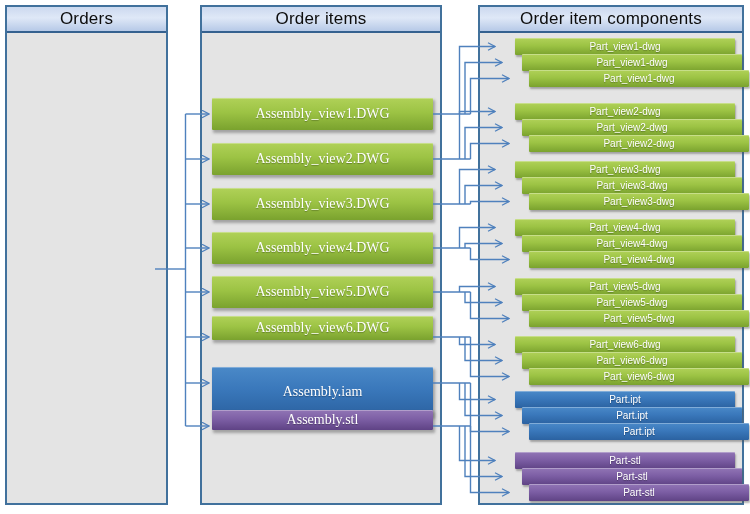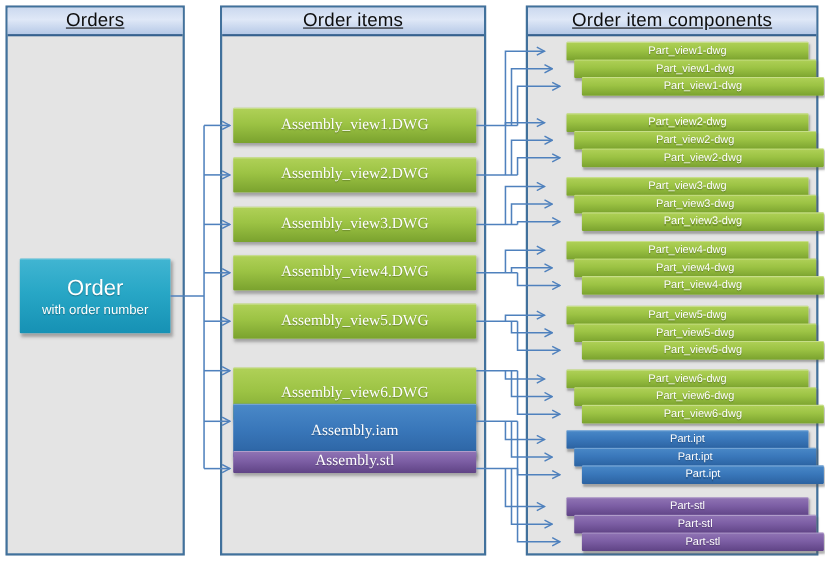--- a/index.html
+++ b/index.html
@@ -10,21 +10,21 @@
   .panel{
     position:absolute;top:5px;height:500px;box-sizing:border-box;
     background:var(--panel-bg,#e4e4e4);
     border:2px solid var(--panel-border,#41719c);
   }
   .panel-header{
     height:26px;box-sizing:border-box;
     display:flex;align-items:center;justify-content:center;
     background:linear-gradient(180deg,var(--header-top,#ccd9ef) 0%,#dfe8f7 45%,var(--header-bottom,#b6c9e7) 100%);
     border-bottom:2px solid var(--header-border,#35618f);
-    font-size:17px;color:#0d0d0d;letter-spacing:.2px;text-decoration:underline;
+    font-size:17px;color:#0d0d0d;letter-spacing:.2px;
   }
   .node{
     position:absolute;box-sizing:border-box;
     display:flex;align-items:center;justify-content:center;
     color:var(--node-text,#fff);
     text-shadow:0 1px 1px rgba(0,0,0,.3);
     box-shadow:1.5px 2.5px 3px rgba(80,80,80,.45), inset 0 1px 0 rgba(255,255,255,.3);
     border-radius:1px;
   }
   .c-green { background:linear-gradient(180deg,var(--green-top,#b0d158) 0%,#9cc344 45%,var(--green-bottom,#7aa22e) 100%); }
@@ -59,42 +59,38 @@
     <div class="panel-body"></div>
   </section>
 
   <section class="panel" style="left:478px;width:266px;">
     <header class="panel-header">
       <span>Order item components</span>
     </header>
     <div class="panel-body"></div>
   </section>
 
-  <div class="node order-node c-cyan" style="left:18px;top:235px;width:137px;height:68px;">
-    <div class="order-title">Order</div>
-    <div class="order-subtitle">with order number</div>
-  </div>
 
   <div id="items-layer">
       <div class="node item-node c-green" style="left: 212px; top: 98px; width: 221px; height: 32px;">
         <span>Assembly_view1.DWG</span>
       </div>
       <div class="node item-node c-green" style="left: 212px; top: 143px; width: 221px; height: 32px;">
         <span>Assembly_view2.DWG</span>
       </div>
       <div class="node item-node c-green" style="left: 212px; top: 188px; width: 221px; height: 32px;">
         <span>Assembly_view3.DWG</span>
       </div>
       <div class="node item-node c-green" style="left: 212px; top: 232px; width: 221px; height: 32px;">
         <span>Assembly_view4.DWG</span>
       </div>
       <div class="node item-node c-green" style="left: 212px; top: 276px; width: 221px; height: 32px;">
         <span>Assembly_view5.DWG</span>
       </div>
-      <div class="node item-node c-green" style="left: 212px; top: 334px; width: 221px; height: 48px;">
+      <div class="node item-node c-green" style="left: 212px; top: 316px; width: 221px; height: 24px;">
         <span>Assembly_view6.DWG</span>
       </div>
       <div class="node item-node c-blue" style="left: 212px; top: 367px; width: 221px; height: 49px;">
         <span>Assembly.iam</span>
       </div>
       <div class="node item-node c-purple" style="left: 212px; top: 410px; width: 221px; height: 20px;">
         <span>Assembly.stl</span>
       </div>
     </div>
   <div id="components-layer">

